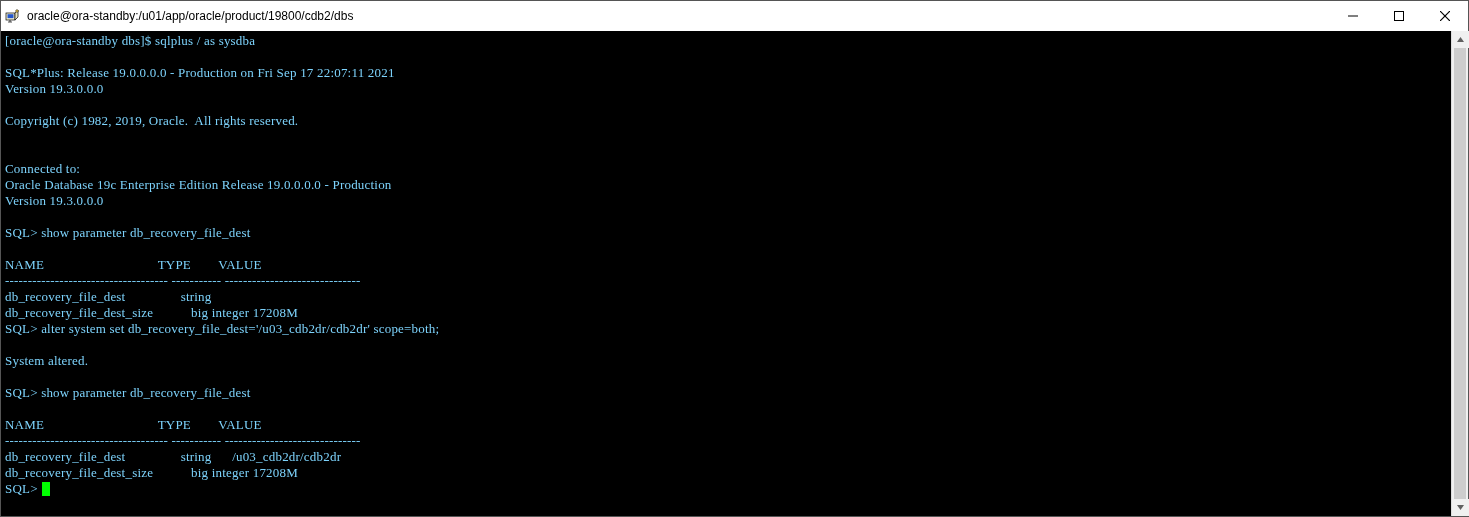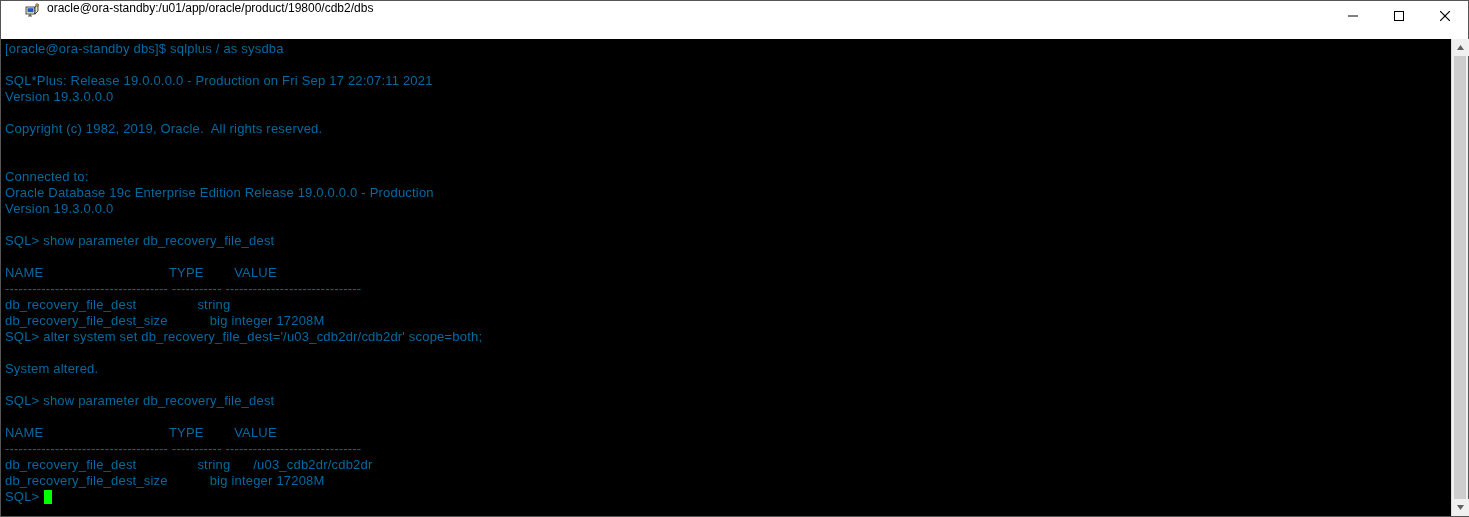--- a/index.html
+++ b/index.html
@@ -1,25 +1,25 @@
 <!DOCTYPE html>
 <html><head>
   <meta charset="utf-8">
   <style>
     * { margin:0; padding:0; box-sizing:border-box; }
     html,body { width:1469px; height:517px; overflow:hidden; font-family:"Segoe UI",Tahoma,sans-serif; background:#fff; }
     .window { width:1469px; height:517px; display:flex; flex-direction:column; border:1px solid #555; background:#fff; }
-    .titlebar { height:38px; background:#fff; display:flex; padding-left:22px; font-size:12px; color:#000; }
+    .titlebar { height:30px; background:#fff; display:flex; align-items:center; padding-left:2px; font-size:12px; color:#000; }
     .titlebar .icon-slot { width:18px; height:18px; margin-right:6px; display:flex; align-items:center; justify-content:center; }
     .titlebar .title-text { flex:0 0 auto; }
     .titlebar .spacer { flex:1 1 auto; }
     .win-btn { width:46px; height:30px; display:flex; align-items:center; justify-content:center; }
     .win-btn svg { display:block; }
     .client { flex:1 1 auto; display:flex; min-height:0; }
-    .terminal { flex:1 1 auto; background:#000; color:#0369a1; font-family:Liberation Sans, sans-serif; font-size:13px; line-height:16px; white-space:pre; padding:2px 4px; overflow:hidden; letter-spacing:0.2px; }
+    .terminal { flex:1 1 auto; background:#000; color:#7dd3fc; font-family:Liberation Serif, serif; font-size:13px; line-height:16px; white-space:pre; padding:2px 4px; overflow:hidden; letter-spacing:0.2px; }
     .scrollbar { width:17px; background:#f0f0f0; position:relative; border-left:1px solid #ddd; }
     .sb-btn { position:absolute; left:0; width:17px; height:17px; background:#f0f0f0; display:flex; align-items:center; justify-content:center; }
     .sb-btn.top { top:0; }
     .sb-btn.bottom { bottom:0; }
     .sb-thumb { position:absolute; left:2px; right:2px; top:17px; bottom:17px; background:#cdcdcd; border-radius:0; }
     .cursor { display:inline-block; width:8px; height:14px; background:#00ff00; vertical-align:text-bottom; margin-left:1px; }
     .blank { height:16px; }
   </style>
 </head>
 <body>

